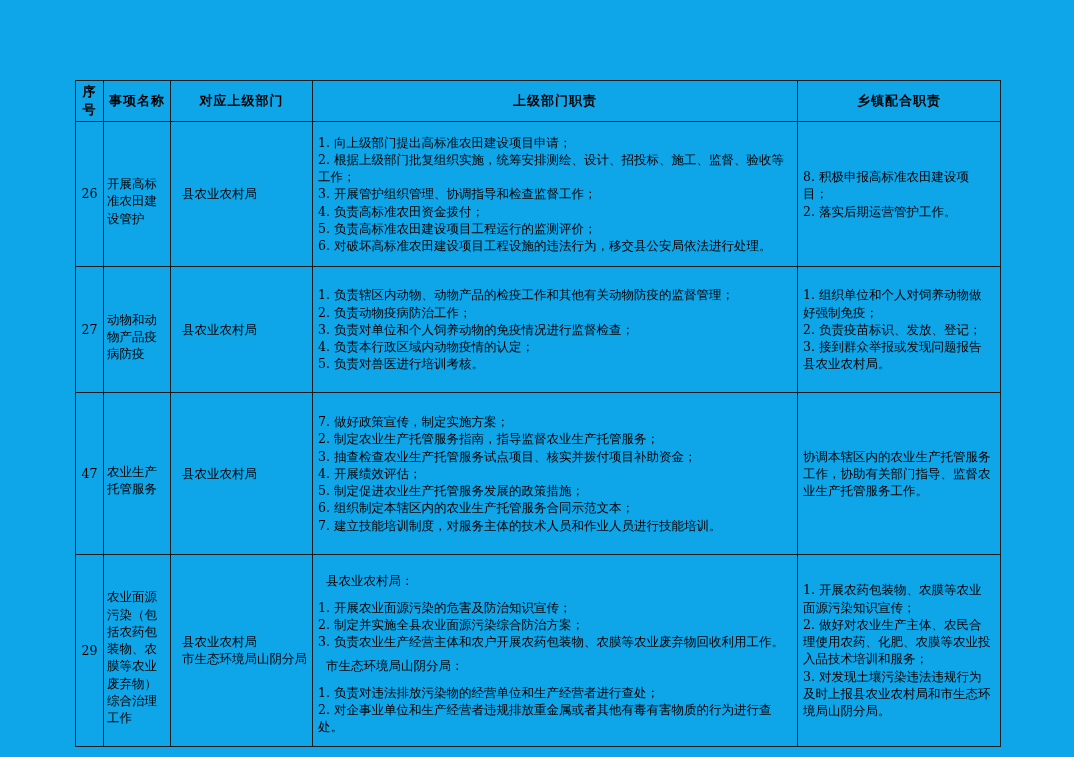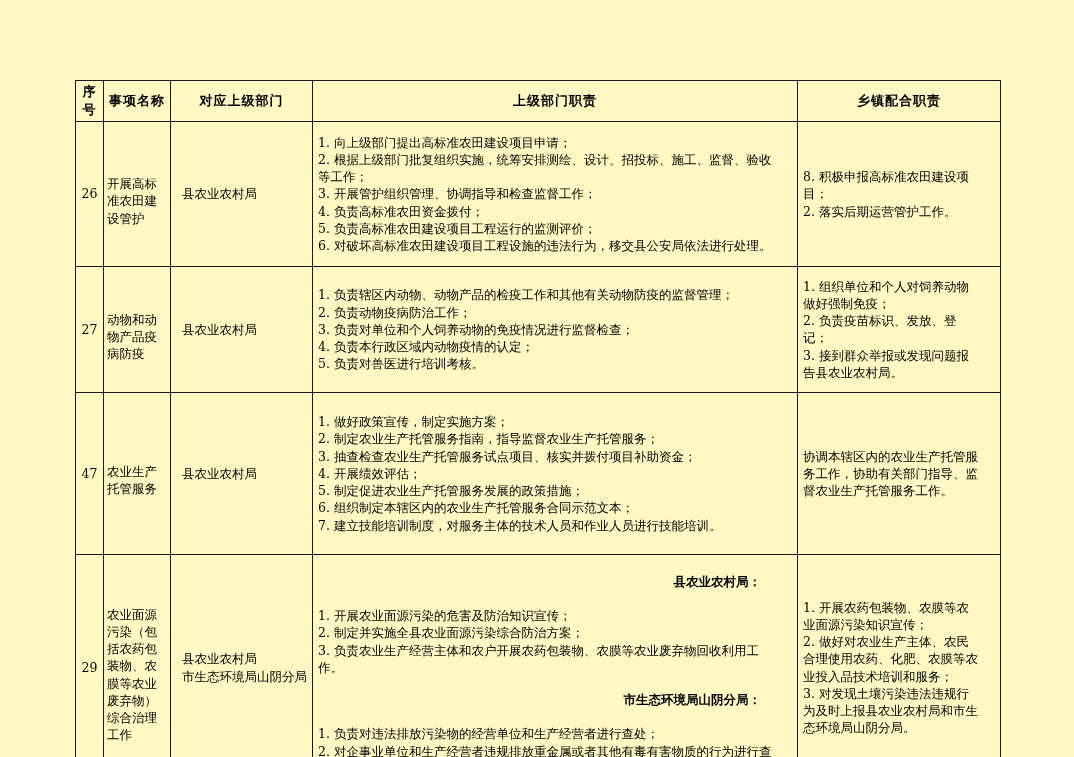--- a/index.html
+++ b/index.html
@@ -1,21 +1,21 @@
 <!DOCTYPE html>
 <html><head>
 <meta charset="utf-8">
 <style>
   html,body{margin:0;padding:0;}
   body{
     width:1074px;height:757px;background:#ffffff;color:#000;
     font-family:"DejaVu Serif","Liberation Serif",serif;
     -webkit-font-smoothing:antialiased;
   }
-  .sheet{position:relative;width:1074px;height:757px;background:#fef9c3;overflow:hidden;}
+  .sheet{position:relative;width:1074px;height:757px;background:#0ea5e9;overflow:hidden;}
   table.duties{
     position:absolute;left:75px;top:80px;width:925px;
     border-collapse:collapse;table-layout:fixed;
   }
   th,td{
     border:1px solid #1a1a1a;
     font-size:12.5px;line-height:1.38;
     vertical-align:middle;
     padding:3px 4px;
     word-break:break-all;
@@ -23,31 +23,30 @@
   }
   th{
     font-family:"Liberation Sans","DejaVu Sans",sans-serif;
     font-weight:bold;text-align:center;
     font-size:13px;height:17px;padding:2px 1px;
     letter-spacing:1px;
   }
   td.no{text-align:center;padding:2px 0;}
   td.item{padding:16px 2px 2px 3px;}
   td.dept{padding:2px 2px 2px 11px;}
-  td.duty,td.town{padding:3px 20px 3px 5px;}
+  td.duty,td.town{padding:3px 9px 3px 5px;}
   tr.r26 td{height:126px;}
   tr.r27 td{height:107px;}
   tr.r28 td{height:143px;}
   tr.r29 td{height:173px;}
   .line{margin:0;}
   .sec-title{
-    margin:16px;font-weight:bold;
+    margin:8px;font-weight:normal;
     font-family:"Liberation Sans","DejaVu Sans",sans-serif;
     font-size:12.5px;
-    text-align:right;
   }
   .pageno{
     position:absolute;left:75px;top:679px;width:925px;
     text-align:center;font-size:13px;
     font-family:"DejaVu Serif","Liberation Serif",serif;
   }
 </style>
 </head>
 <body>
 
@@ -108,21 +107,21 @@
           <div class="line">3. 接到群众举报或发现问题报告县农业农村局。</div>
         </td>
       </tr>
       <tr class="r28">
         <td class="no">47</td>
         <td class="item">农业生产托管服务</td>
         <td class="dept">
           <div class="line">县农业农村局</div>
         </td>
         <td class="duty">
-          <div class="line">1. 做好政策宣传，制定实施方案；</div>
+          <div class="line">7. 做好政策宣传，制定实施方案；</div>
           <div class="line">2. 制定农业生产托管服务指南，指导监督农业生产托管服务；</div>
           <div class="line">3. 抽查检查农业生产托管服务试点项目、核实并拨付项目补助资金；</div>
           <div class="line">4. 开展绩效评估；</div>
           <div class="line">5. 制定促进农业生产托管服务发展的政策措施；</div>
           <div class="line">6. 组织制定本辖区内的农业生产托管服务合同示范文本；</div>
           <div class="line">7. 建立技能培训制度，对服务主体的技术人员和作业人员进行技能培训。</div>
         </td>
         <td class="town">
           <div class="line">协调本辖区内的农业生产托管服务工作，协助有关部门指导、监督农业生产托管服务工作。</div>
         </td>

